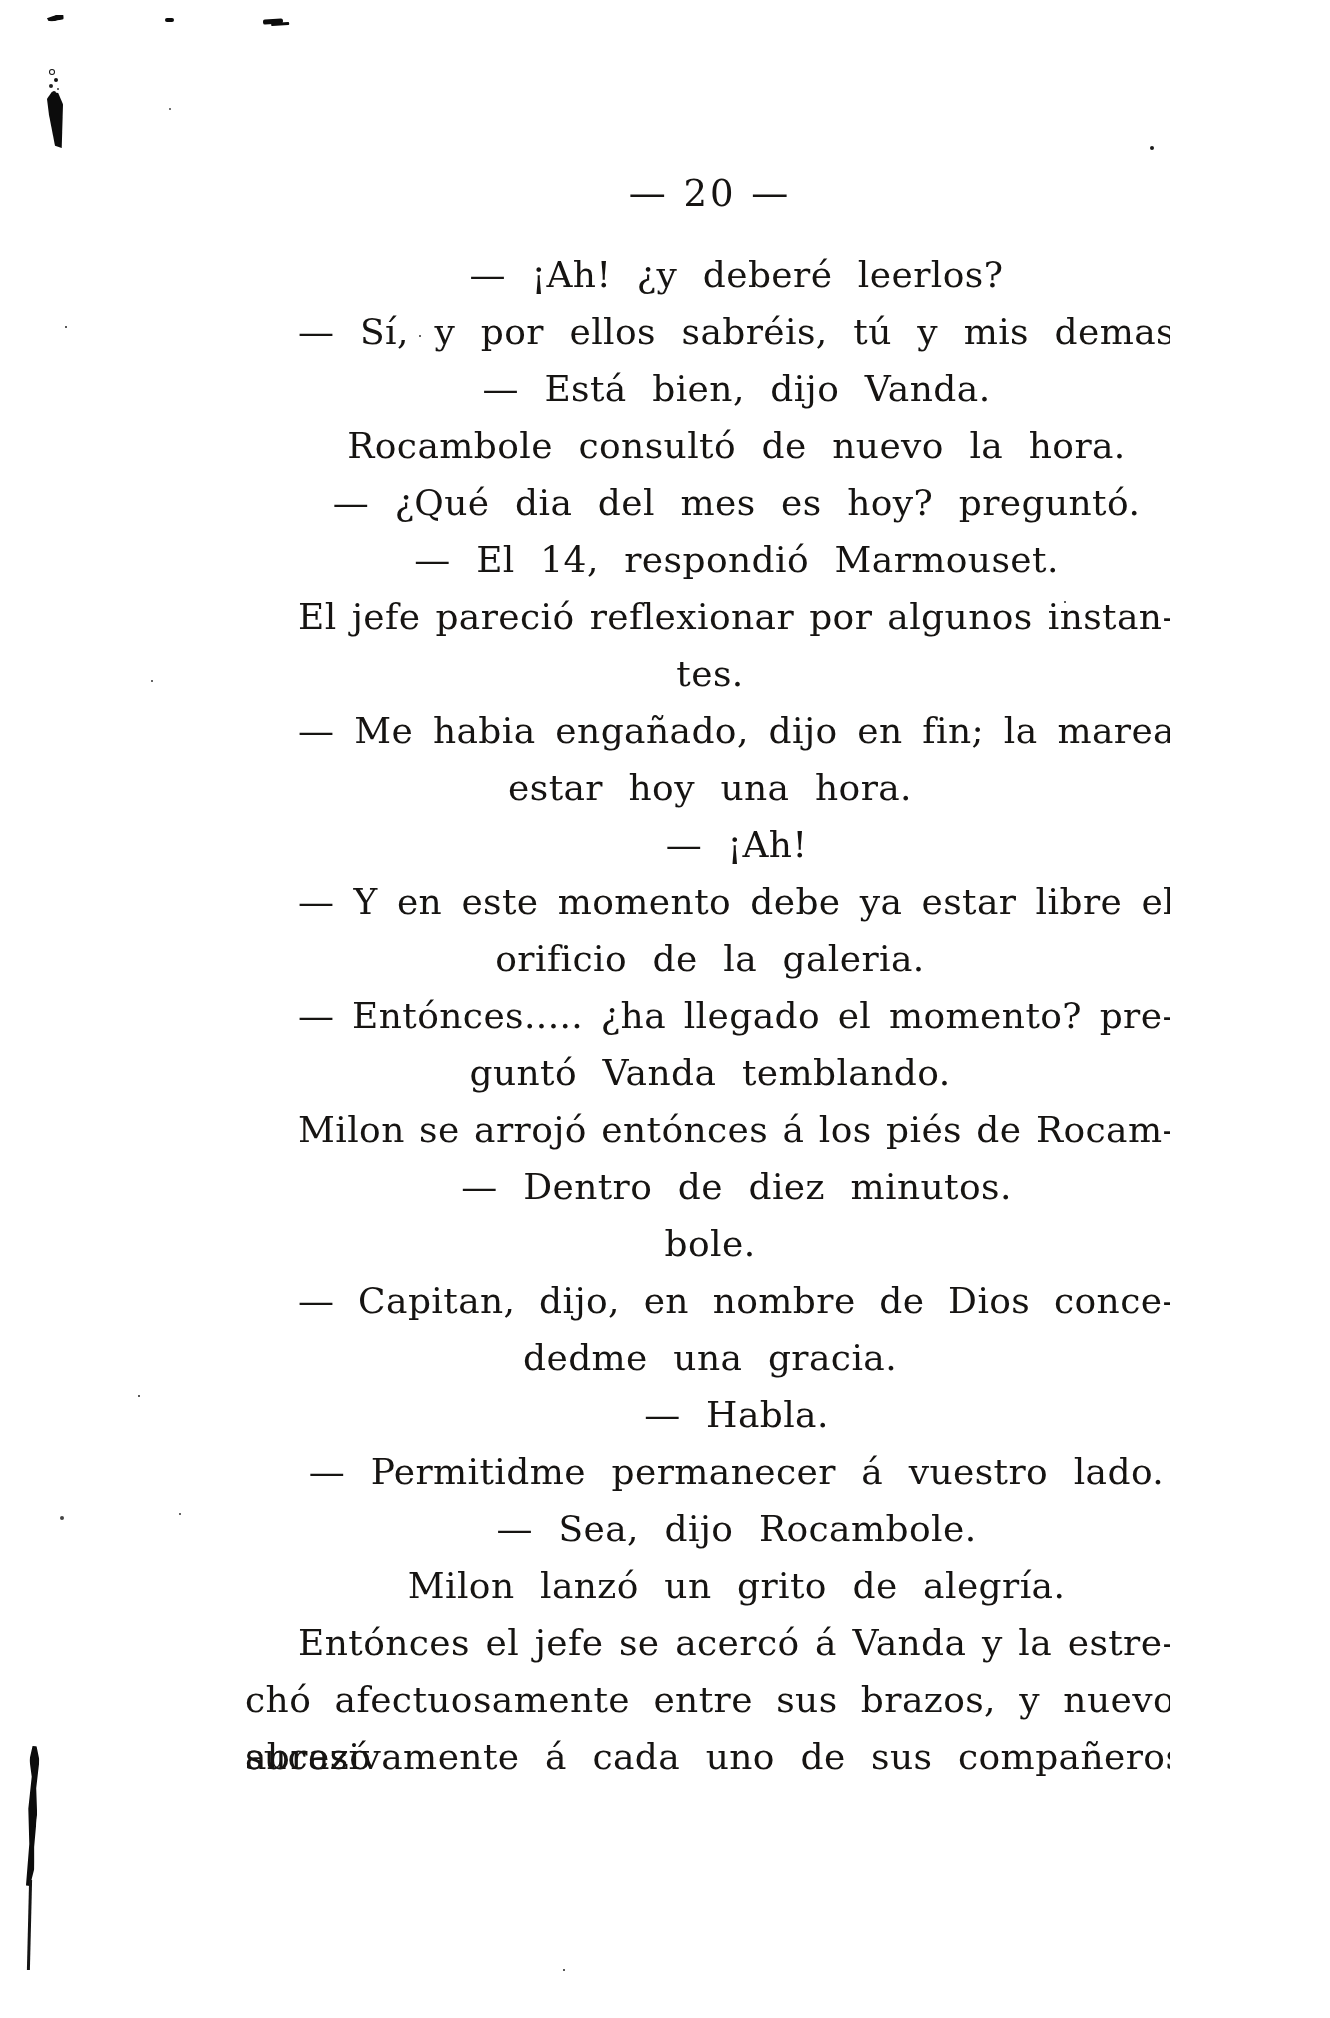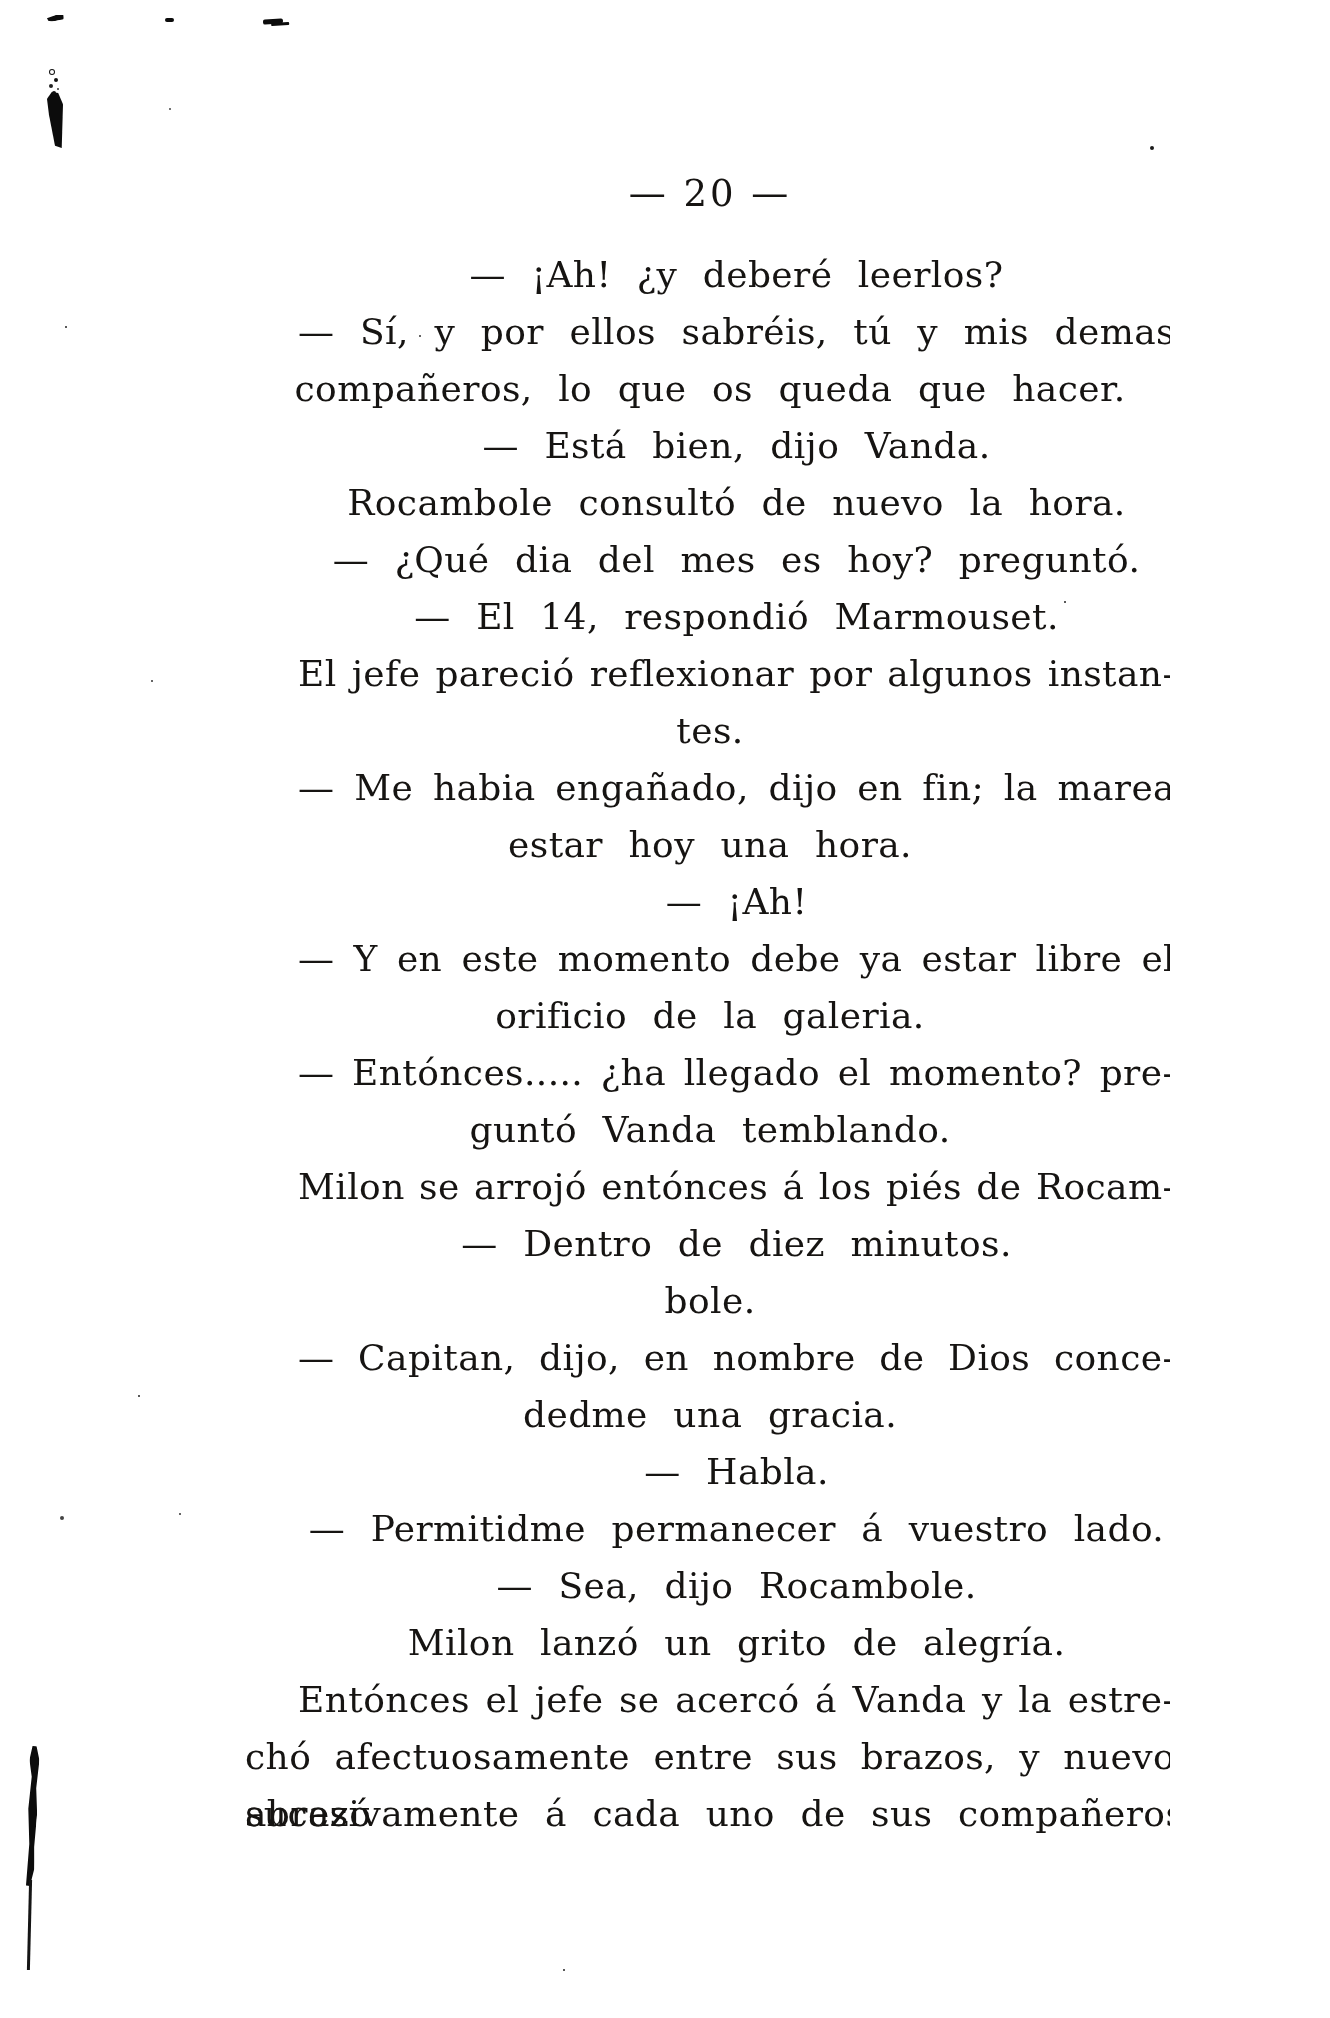--- a/index.html
+++ b/index.html
@@ -117,21 +117,20 @@
   <div class="artifact ink-blot-speckle"></div>
   <div class="artifact streak-thick"></div>
   <div class="artifact streak-thin"></div>
   <div class="artifact speckles"></div>
 
   <div class="page-header">— 20 —</div>
 
   <div class="text-block">
       <div class="line indent">— ¡Ah! ¿y deberé leerlos?</div>
       <div class="line indent just">— Sí, y por ellos sabréis, tú y mis demas</div>
-      <div class="line">compañeros, lo que os queda que hacer.</div>
       <div class="line indent">— Está bien, dijo Vanda.</div>
       <div class="line indent">Rocambole consultó de nuevo la hora.</div>
       <div class="line indent">— ¿Qué dia del mes es hoy? preguntó.</div>
       <div class="line indent">— El 14, respondió Marmouset.</div>
       <div class="line indent just">El jefe pareció reflexionar por algunos instan-</div>
       <div class="line">tes.</div>
       <div class="line indent just">— Me habia engañado, dijo en fin; la marea</div>
       <div class="line">estar hoy una hora.</div>
       <div class="line indent">— ¡Ah!</div>
       <div class="line indent just">— Y en este momento debe ya estar libre el</div>

